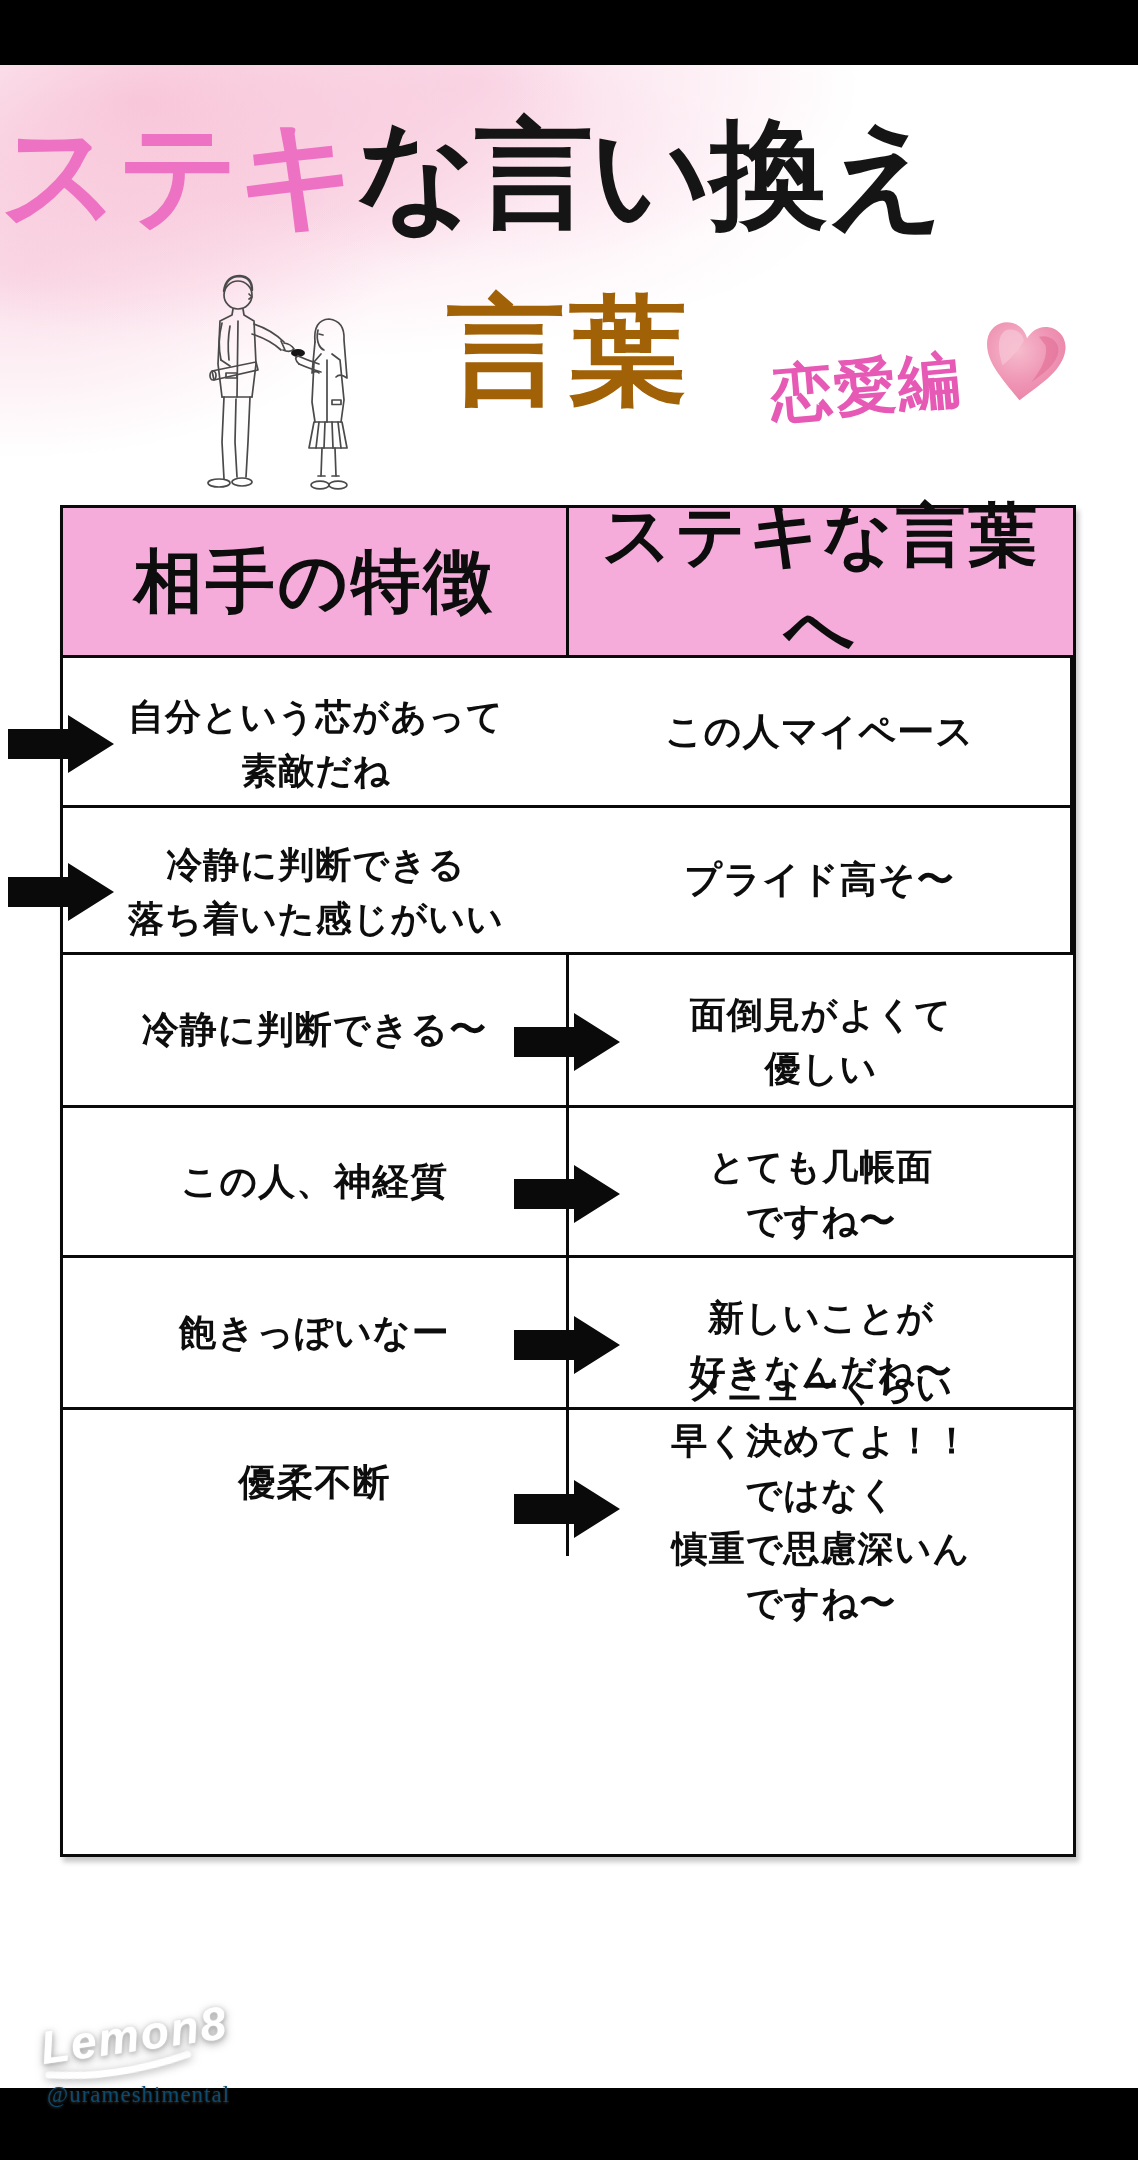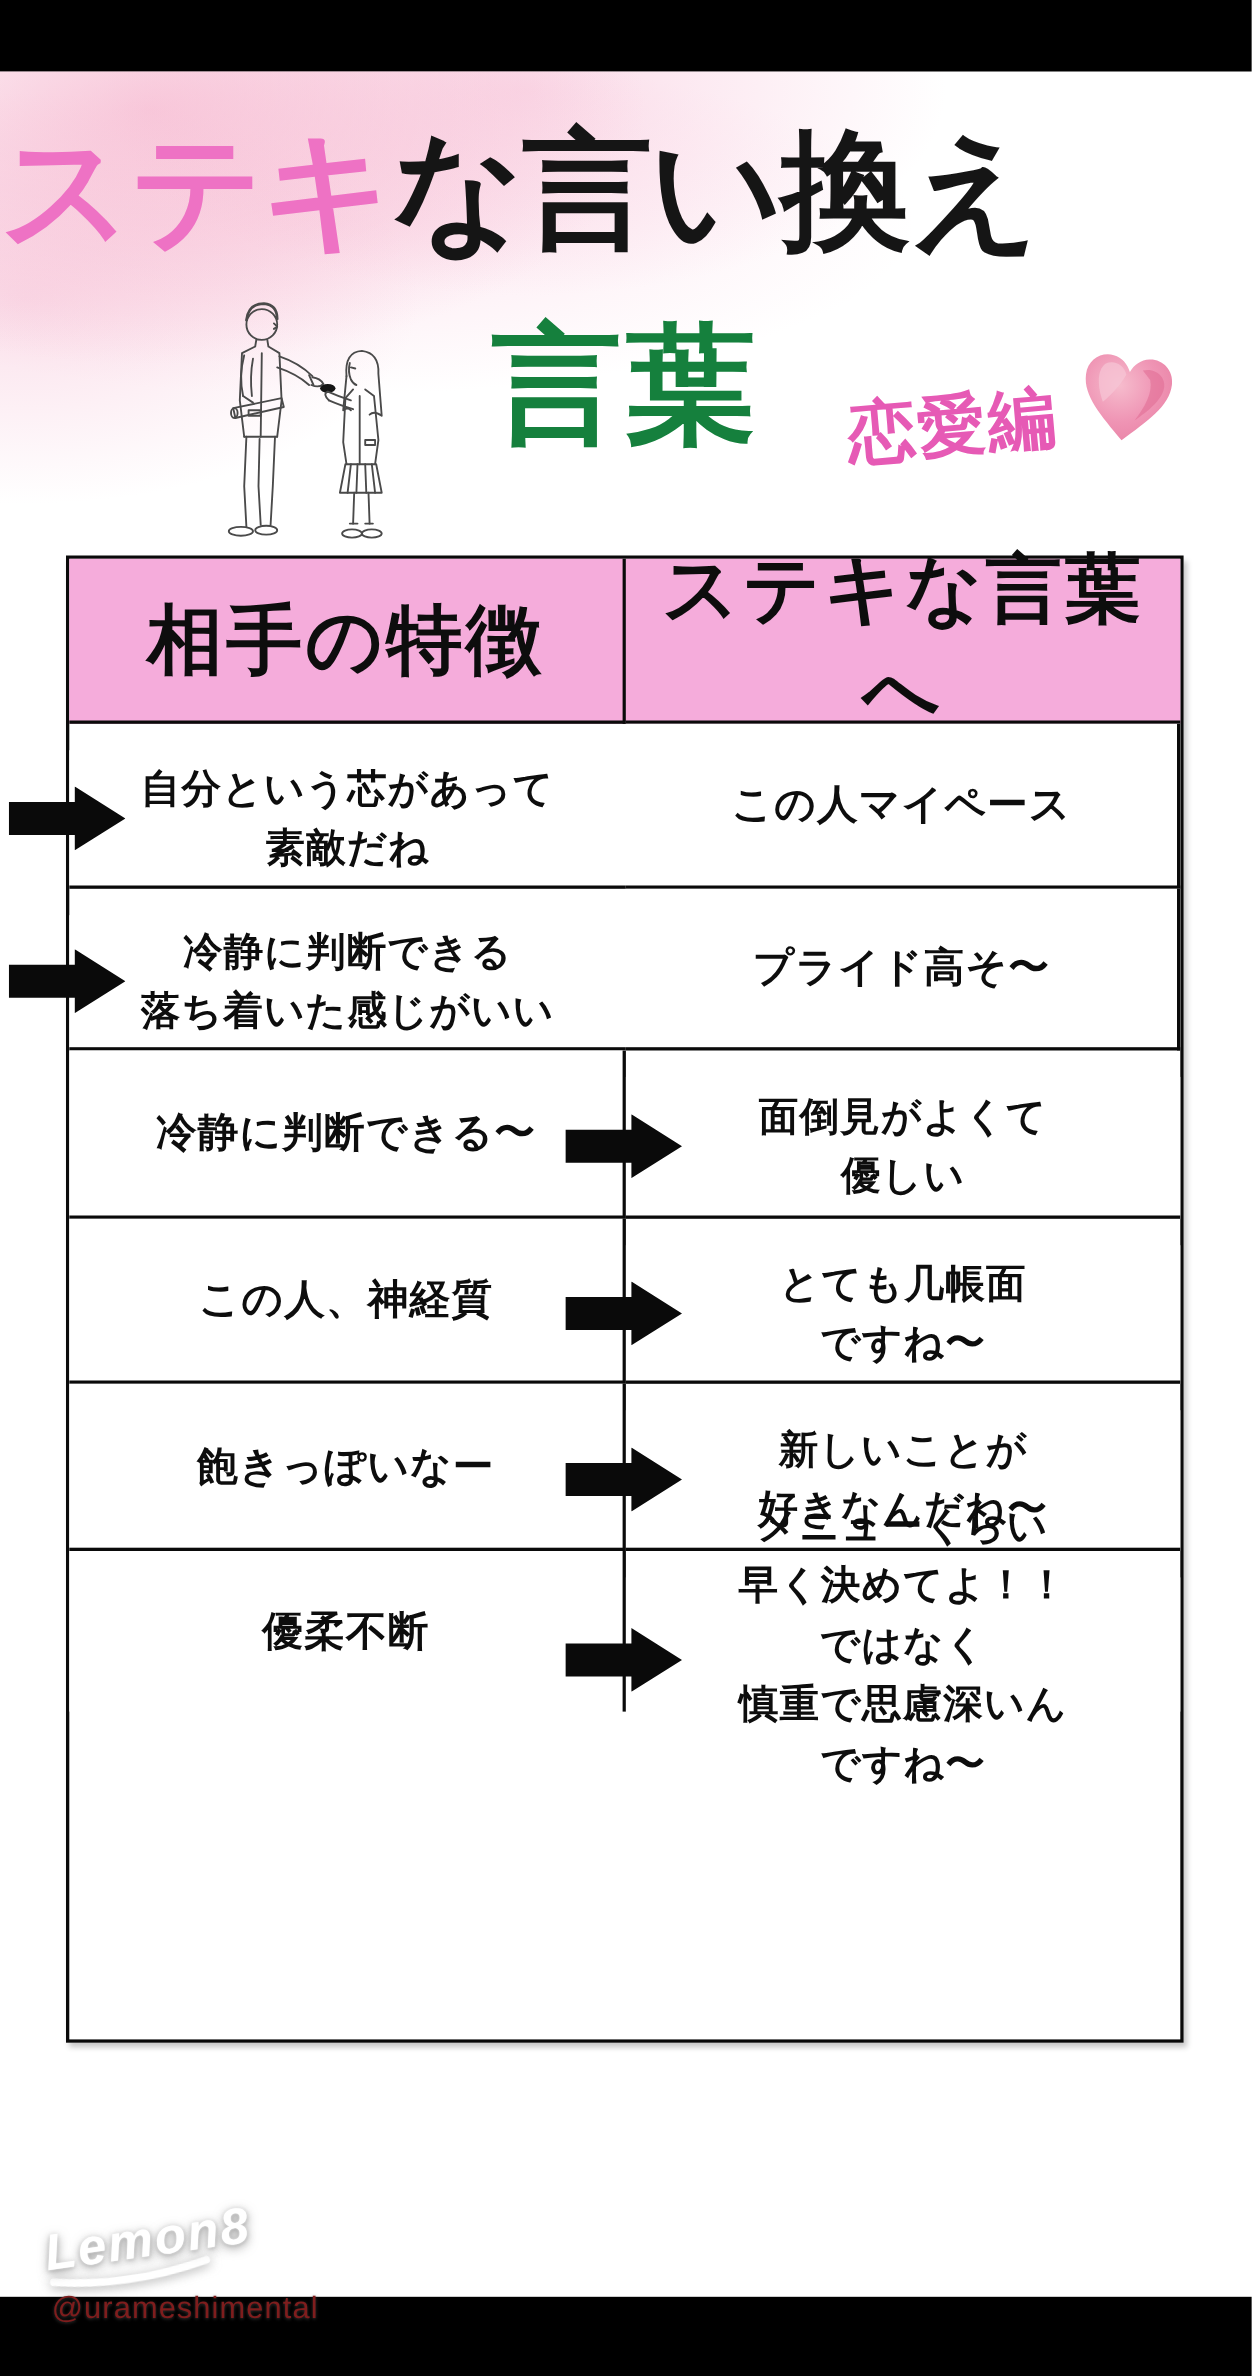--- a/index.html
+++ b/index.html
@@ -22,21 +22,21 @@
   }
 
   .title{
     position:absolute;left:0;top:95px;width:960px;
     font-size:118px;font-weight:bold;line-height:1.35;letter-spacing:-2px;
     color:#151515;white-space:nowrap;
   }
   .title .hl{color:#ee72c4;}
   .title2{
     position:absolute;left:0;top:272px;width:1138px;text-align:center;
-    font-size:118px;font-weight:bold;line-height:1.35;letter-spacing:4px;color:#15803d;
+    font-size:118px;font-weight:bold;line-height:1.35;letter-spacing:4px;color:#a16207;
   }
   .badge{
     position:absolute;left:770px;top:345px;
     font-size:62px;font-weight:bold;color:#e65ab5;
     transform:rotate(-5deg);letter-spacing:2px;white-space:nowrap;
   }
   .heart{position:absolute;left:976px;top:316px;width:96px;height:96px;transform:rotate(7deg);}
   .illus{position:absolute;left:186px;top:270px;width:190px;height:232px;}
 
   
@@ -66,22 +66,23 @@
   
   .lemon{
     position:absolute;left:40px;top:2008px;transform:rotate(-8deg);z-index:2;
     color:#ffffff;font-size:46px;font-weight:bold;font-style:italic;letter-spacing:2px;
     text-shadow:0 0 2px #fff,0 3px 10px rgba(110,110,110,.65),0 1px 4px rgba(140,140,140,.6);
   }
   .swoosh{position:absolute;left:44px;top:2060px;transform:rotate(-8deg);
     filter:drop-shadow(0 2px 5px rgba(120,120,120,.6));}
   .username{
     position:absolute;left:47px;top:2082px;z-index:4;
-    color:#7f1d1d;font-size:28px;letter-spacing:1px;
+    color:#0c4a6e;font-size:23px;letter-spacing:1px;
     text-shadow:0 1px 3px rgba(70,70,70,.75);
+    font-family:Liberation Serif, serif;
   }
 </style>
 </head>
 <body>
 
 <div class="bar bar-top"></div>
 <div class="wash"></div>
 
 <div class="title"><span class="hl">ステキ</span><span>な言い換え</span></div>
 <div class="title2">言葉</div>

